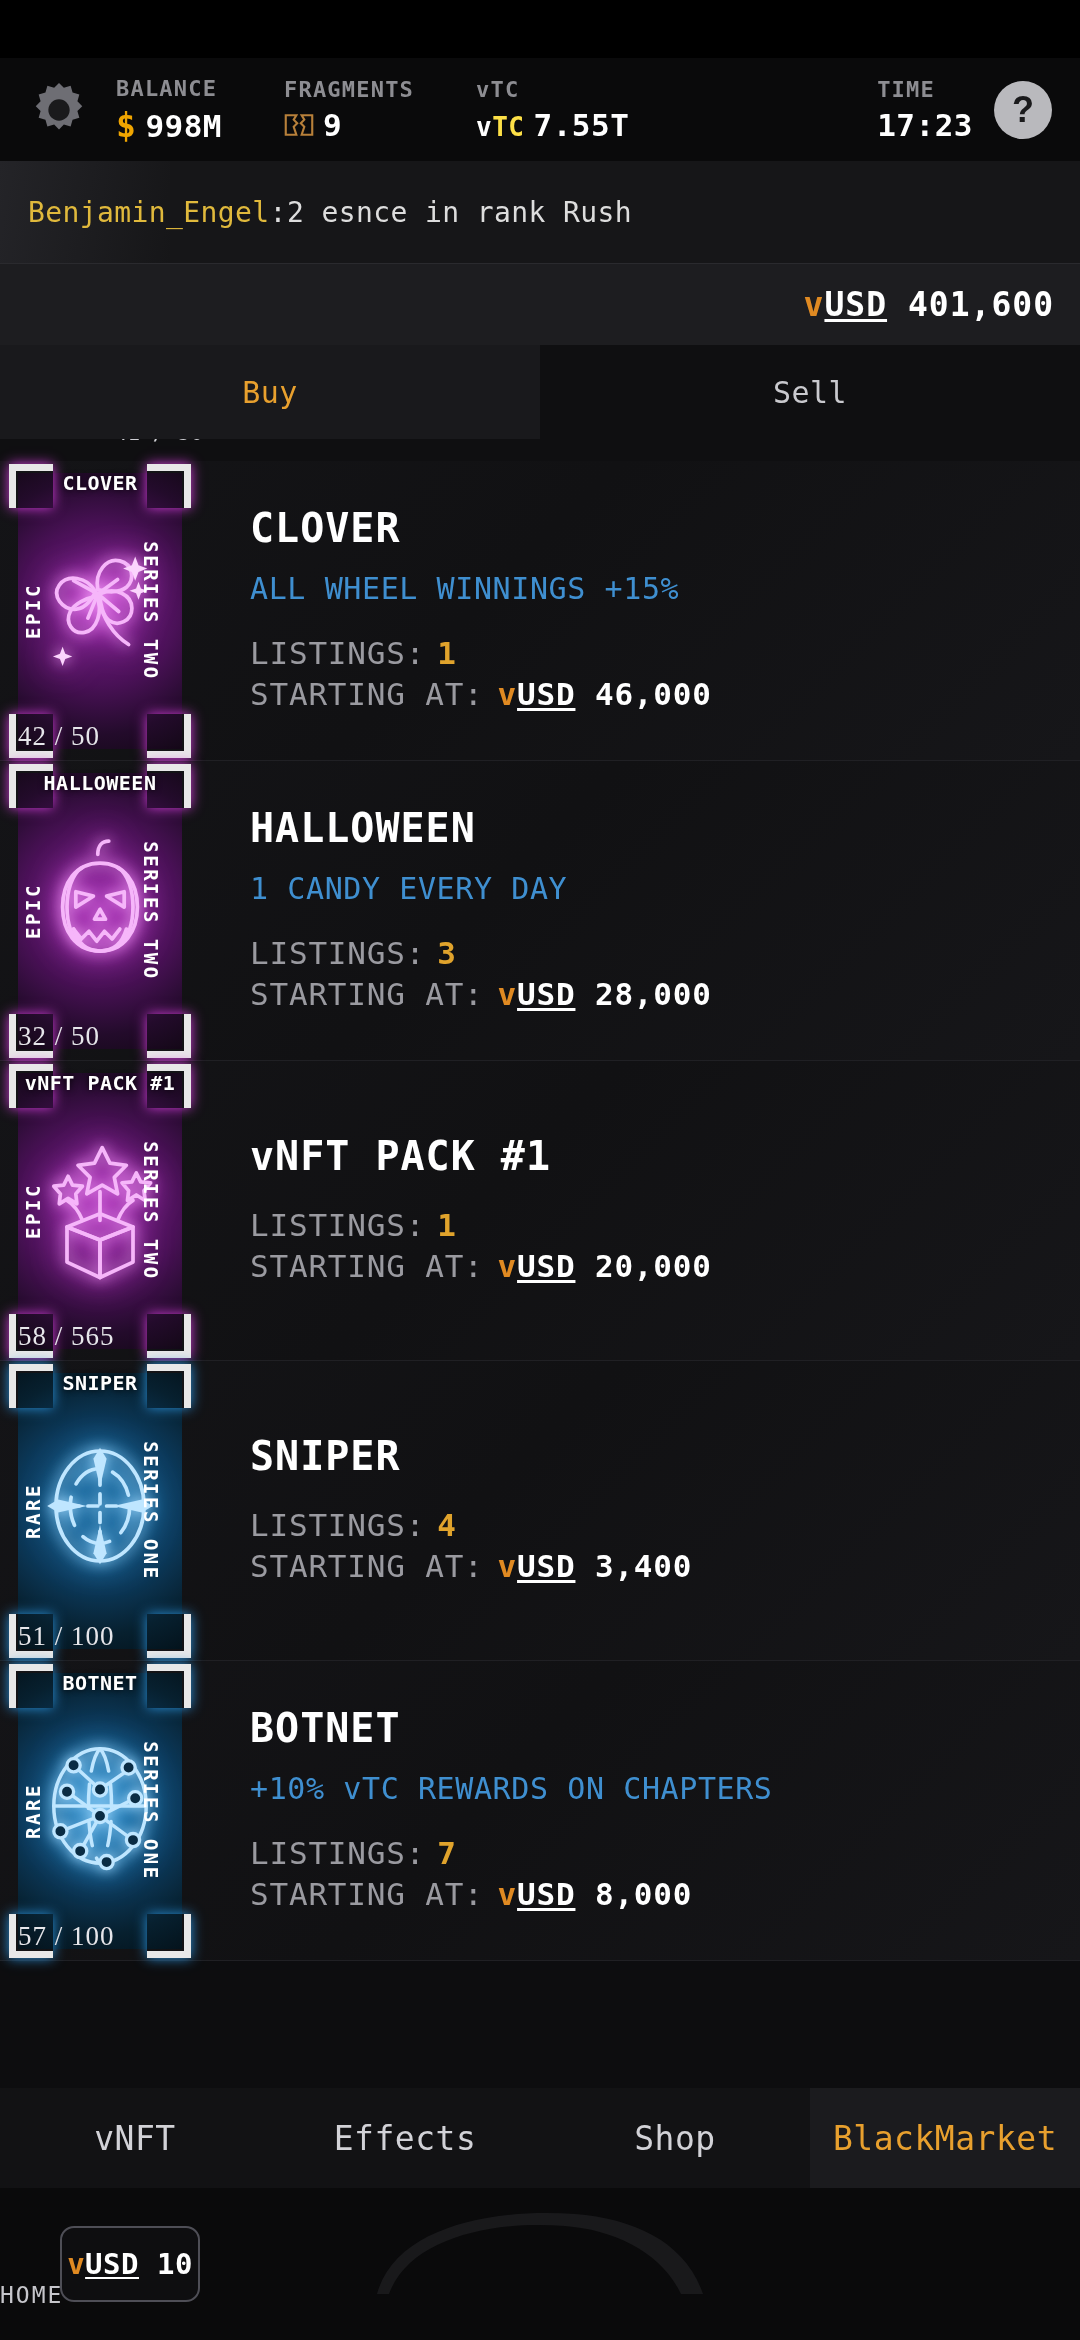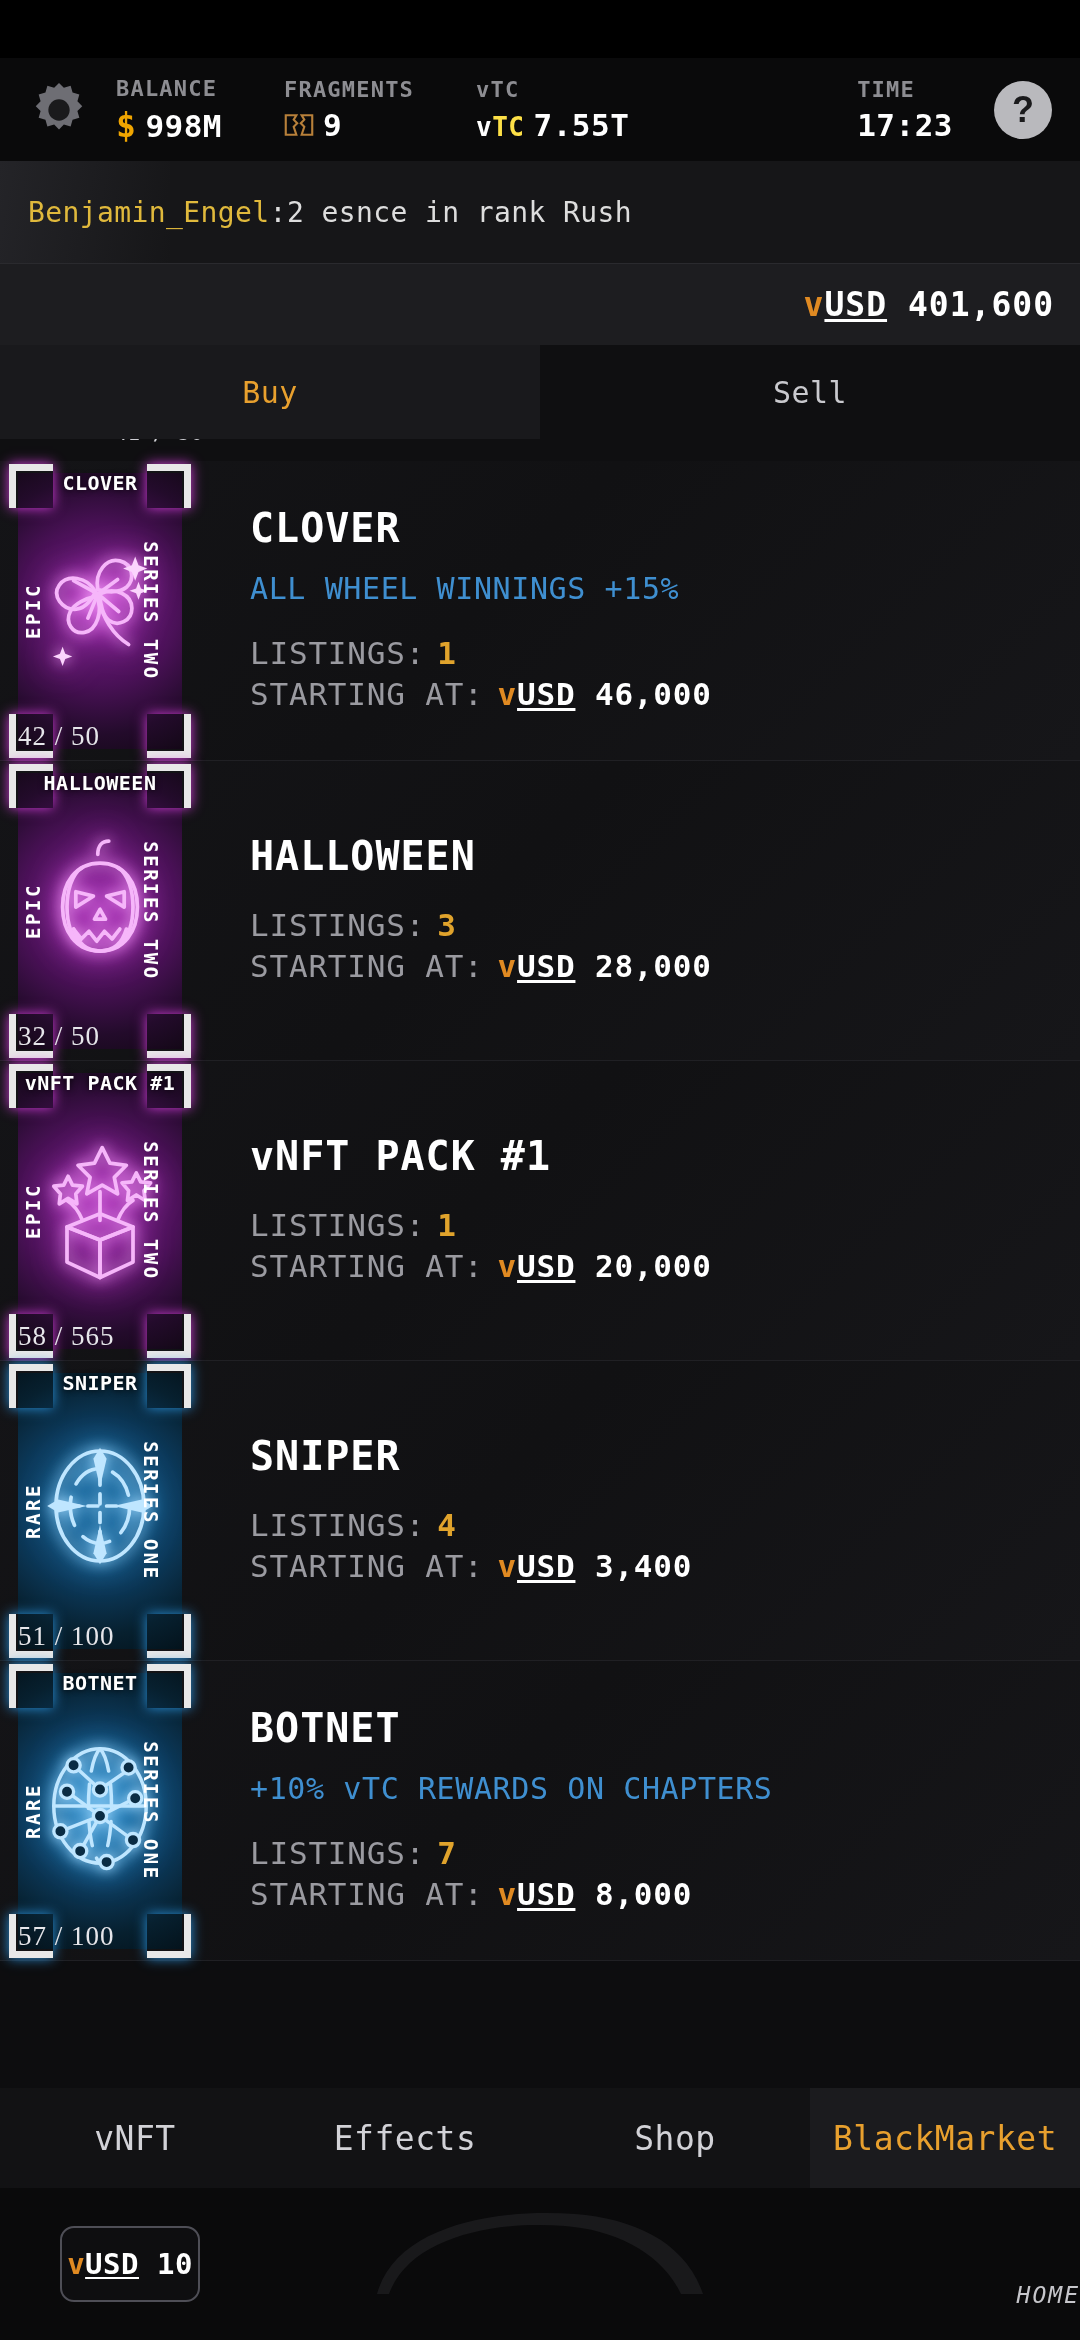--- a/index.html
+++ b/index.html
@@ -30,21 +30,21 @@
   }
   .hud-value {
     display:flex; align-items:baseline; gap:9px;
     font-family:"Liberation Sans Mono", monospace;
     font-size:31px; font-weight:700; color:#fff; line-height:1; letter-spacing:0.5px;
   }
   .sym-dollar { color:#f0a500; font-size:33px; font-weight:800; }
   .sym-vtc { color:#fff; font-size:26px; font-weight:800; }
   .sym-vtc b { color:#fde047; }
   .frag-ico { width:30px; height:26px; position:relative; align-self:center; }
-  .hud-right { margin-left:auto; display:flex; align-items:center; gap:41px; }
+  .hud-right { margin-left:auto; display:flex; align-items:center; gap:21px; }
   .help {
     width:58px; height:58px; border-radius:50%; background:#b9b9bd;
     display:flex; align-items:center; justify-content:center;
     color:#1a1a1c; font-size:36px; font-weight:800;
     font-family:"Liberation Sans", sans-serif;
   }
 
   
   .chat {
     height:102px; background:#161618;
@@ -179,21 +179,21 @@
     width:140px; height:76px; border:2px solid #4e4e56; border-radius:14px;
     display:flex; align-items:center; justify-content:center;
     font-family:"Liberation Sans Mono", monospace;
     font-size:29px; font-weight:700; color:#fff; letter-spacing:0.5px;
     background:#0e0e10;
   }
   .buy-btn .v { color:#e08a22; font-weight:800; }
   .buy-btn .u { text-decoration:underline; text-underline-offset:3px; }
   .home-wrap {
     position:absolute; left:0; right:0; bottom:0; height:152px;
-    display:flex; align-items:flex-end; justify-content:flex-end; pointer-events:none;font-style:italic;
+    display:flex; align-items:flex-end; justify-content:flex-start; pointer-events:none;
   }
   .home-arc {
     position:absolute; left:50%; transform:translateX(-50%); bottom:46px;
     width:330px; height:86px; overflow:hidden;
   }
   .home-lbl {
     position:relative; margin-bottom:32px;
     font-family:"Liberation Sans Mono", monospace;
     font-size:23px; color:#c6c6cb; letter-spacing:2px;
   }
@@ -347,20 +347,21 @@
           <div class="brk bl"></div>
           <div class="brk br"></div>
           <div class="t-name">HALLOWEEN</div>
           <div class="t-rarity">EPIC</div>
           <div class="t-series">SERIES TWO</div>
           <div class="t-count">32 / 50</div>
         </div>
       </div>
       <div class="info">
         <div class="i-title">HALLOWEEN</div>
+        <div class="i-effect">1 CANDY EVERY DAY</div>
         <div class="i-gap"></div>
         <div class="i-line">
           <span>LISTINGS:</span>
           <span class="num">3</span>
         </div>
         <div class="i-line">
           <span>STARTING AT:</span>
           <span class="price"><span class="v">v</span><span class="u">USD</span>&nbsp;<span>28,000</span></span>
         </div>
       </div>

